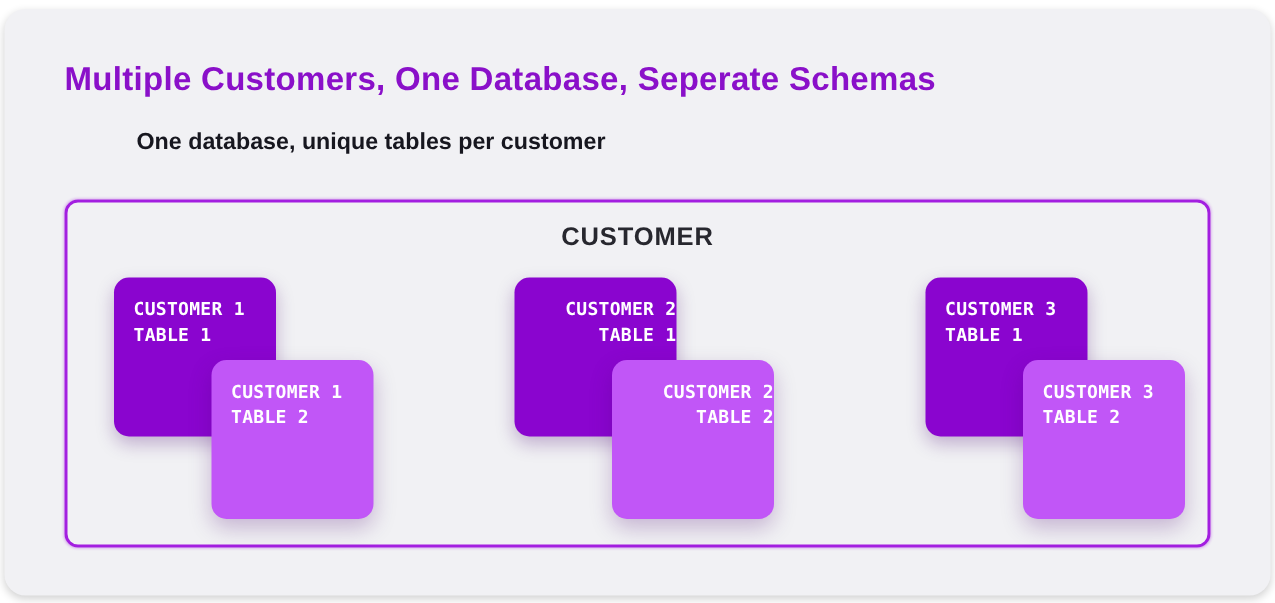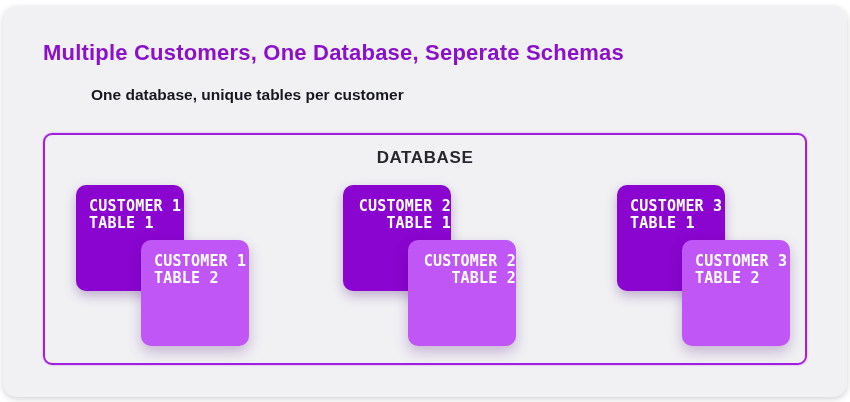--- a/index.html
+++ b/index.html
@@ -43,21 +43,21 @@
     color:var(--db-label);
   }
   .pair{position:absolute;top:50px;width:174px;height:162px;}
   .pair-0{left:31px;}
   .pair-1{left:298px;text-align:right;}
   .pair-2{left:572px;}
   .table-card{
     position:absolute;width:108px;height:106px;border-radius:10px;
     color:var(--card-text);
     font-family:"DejaVu Sans Mono",monospace;
-    font-size:15px;font-weight:700;letter-spacing:0.2px;
+    font-size:12px;font-weight:700;letter-spacing:0.2px;
     padding:13px 0 0 13px;line-height:17px;white-space:nowrap;
   }
   .table-card.back{
     left:0;top:0;background:var(--table-dark);
     box-shadow:0 5px 12px rgba(70,0,110,0.28);
   }
   .table-card.front{
     left:65px;top:55px;background:var(--table-light);
     box-shadow:0 6px 14px rgba(70,0,110,0.25);
   }
@@ -66,21 +66,21 @@
 <body>
 
 <div class="page-card">
 
   <h1 class="page-title">Multiple Customers, One Database, Seperate Schemas</h1>
 
   <p class="page-subtitle">One database, unique tables per customer</p>
 
   <div class="db-box">
 
-    <div class="db-label">DATABASE</div>
+    <div class="db-label">CUSTOMER</div>
 
     <div class="pair pair-0">
       <div class="table-card back">
         <div>CUSTOMER 1</div>
         <div>TABLE 1</div>
       </div>
       <div class="table-card front">
         <div>CUSTOMER 1</div>
         <div>TABLE 2</div>
       </div>

